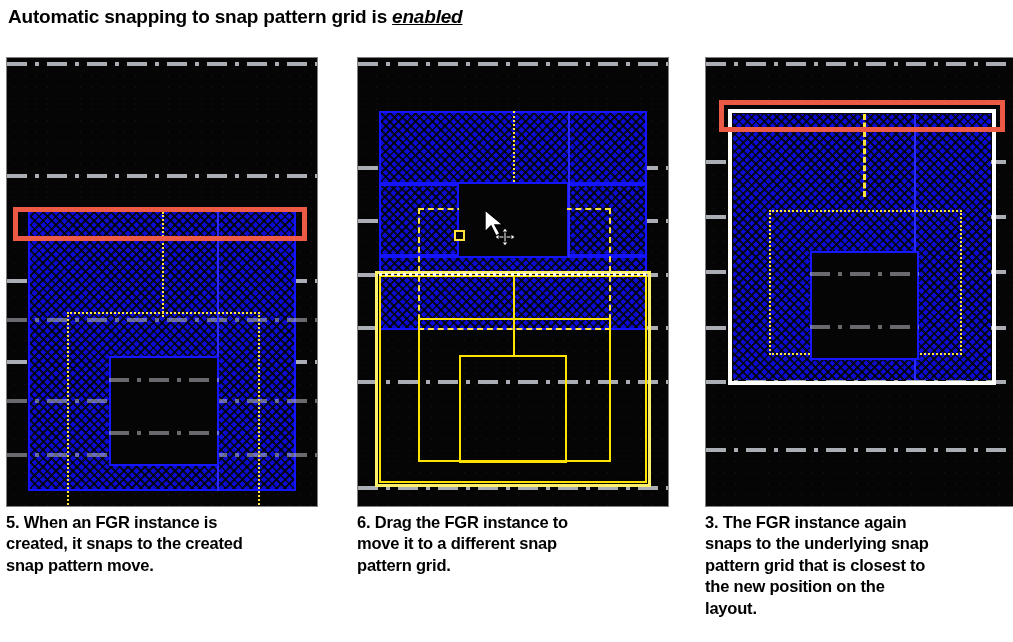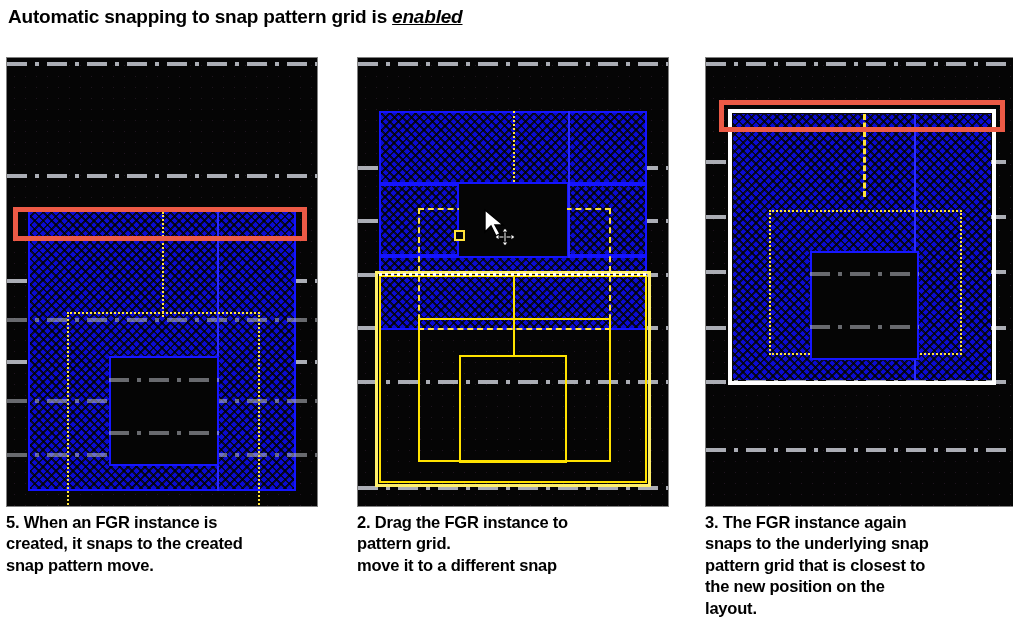--- a/index.html
+++ b/index.html
@@ -237,23 +237,23 @@
     <div class="redbox" style="left:13px;top:42px;width:286px;height:32px;"></div>
   </div>
 
   <div class="caption" id="caption-1">
     <div>5. When an FGR instance is</div>
     <div>created, it snaps to the created</div>
     <div>snap pattern move.</div>
   </div>
 
   <div class="caption" id="caption-2">
-    <div>2. Drag the FGR instance to</div>
+    <div>6. Drag the FGR instance to</div>
+    <div>move it to a different snap</div>
     <div>pattern grid.</div>
-    <div>move it to a different snap</div>
   </div>
 
   <div class="caption" id="caption-3">
     <div>3. The FGR instance again</div>
     <div>snaps to the underlying snap</div>
     <div>pattern grid that is closest to</div>
     <div>the new position on the</div>
     <div>layout.</div>
   </div>
 

